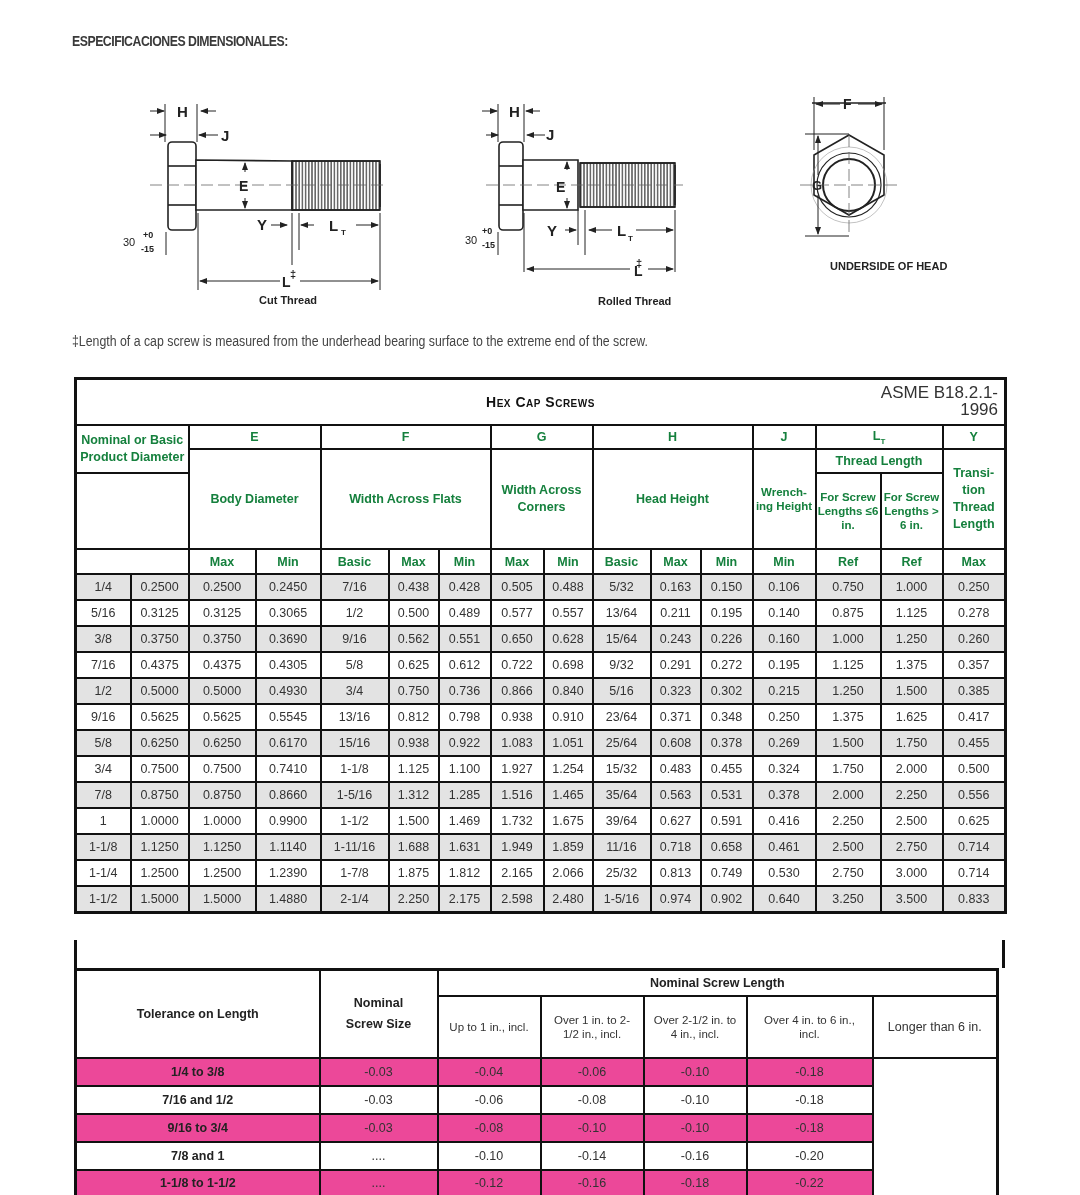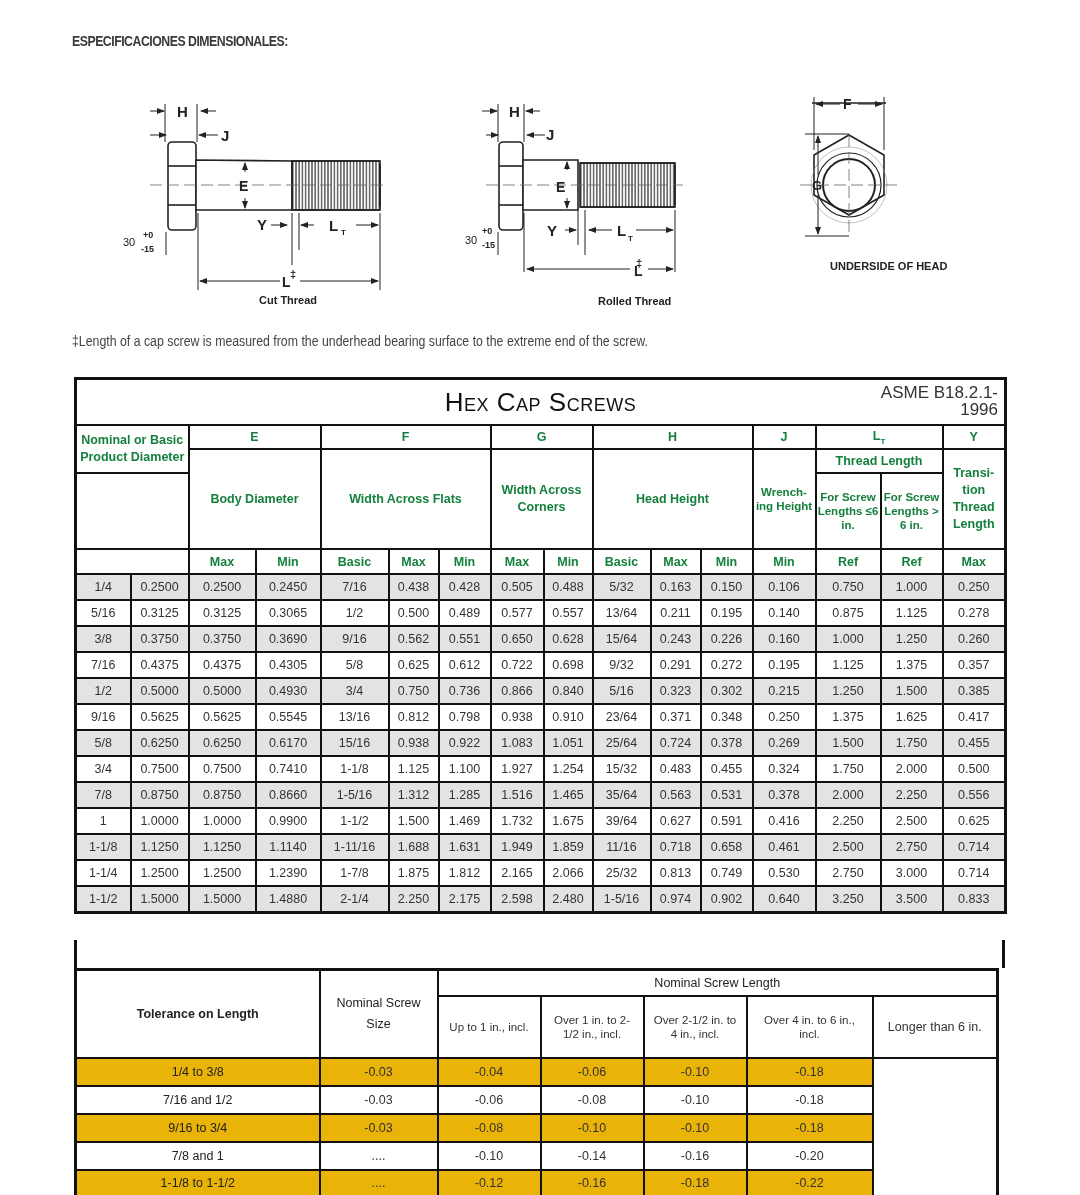--- a/index.html
+++ b/index.html
@@ -8,29 +8,29 @@
   .diagram { position:absolute; left:0; top:70px; width:1080px; height:250px; }
   .diagram svg text { font-family:"Liberation Sans", sans-serif; }
   .footnote { position:absolute; left:72px; top:333px; font-size:14px; color:#444; transform:scaleX(0.88); transform-origin:left top; }
 
   table.spec { position:absolute; left:74px; top:377px; border-collapse:collapse; border:3px solid #111; table-layout:fixed; }
   table.spec td { border:2px solid #111; text-align:center; font-size:12.5px; padding:0; color:#333; }
   table.spec td.h { font-weight:bold; color:#15803d; font-size:12.5px; }
   table.spec tr.data td { height:24px; }
   table.spec tr.shaded td { background:#e3e3e3; }
   .title-cell { position:relative; height:44px; }
-  .title-text { font-variant:small-caps; font-weight:normal; font-size:26px; letter-spacing:0.5px; color:#111; }
+  .title-text { font-variant:small-caps; font-weight:bold; font-size:14px; letter-spacing:0.5px; color:#111; }
   .std-text { position:absolute; right:6px; top:4px; font-weight:normal; font-size:17px; text-align:right; line-height:17px; }
   .small { font-size:11.5px !important; line-height:14px; }
   .sub-t { font-size:8px; vertical-align:sub; }
 
   table.tol { position:absolute; left:74px; top:968px; border-collapse:collapse; border:3px solid #111; table-layout:fixed; }
   table.tol td { border:2px solid #111; text-align:center; font-size:12.5px; color:#333; padding:0; }
-  table.tol td.h { font-weight:normal; color:#222;margin-top:11px; }
-  table.tol tr.shaded td.v { background:#eab308; }
+  table.tol td.h { font-weight:bold; color:#222;margin-top:11px; }
+  table.tol tr.shaded td.v { background:#ec4899; }
   table.tol td.left { background:#fff !important; font-weight:bold; color:#222; }
   .blank-row { position:absolute; left:74px; top:940px; width:931px; height:28px; border-left:3px solid #111; border-right:3px solid #111; box-sizing:border-box; }
 </style>
 </head>
 <body>
 
 <div class="page-title">ESPECIFICACIONES DIMENSIONALES:</div>
 
 <div class="diagram">
 <svg width="1080" height="250" viewBox="0 70 1080 250" xmlns="http://www.w3.org/2000/svg">
@@ -346,21 +346,21 @@
         <td>5/8</td>
         <td>0.6250</td>
         <td>0.6250</td>
         <td>0.6170</td>
         <td>15/16</td>
         <td>0.938</td>
         <td>0.922</td>
         <td>1.083</td>
         <td>1.051</td>
         <td>25/64</td>
-        <td>0.724</td>
+        <td>0.608</td>
         <td>0.378</td>
         <td>0.269</td>
         <td>1.500</td>
         <td>1.750</td>
         <td>0.455</td>
       </tr>
       <tr class="data">
         <td>3/4</td>
         <td>0.7500</td>
         <td>0.7500</td>

